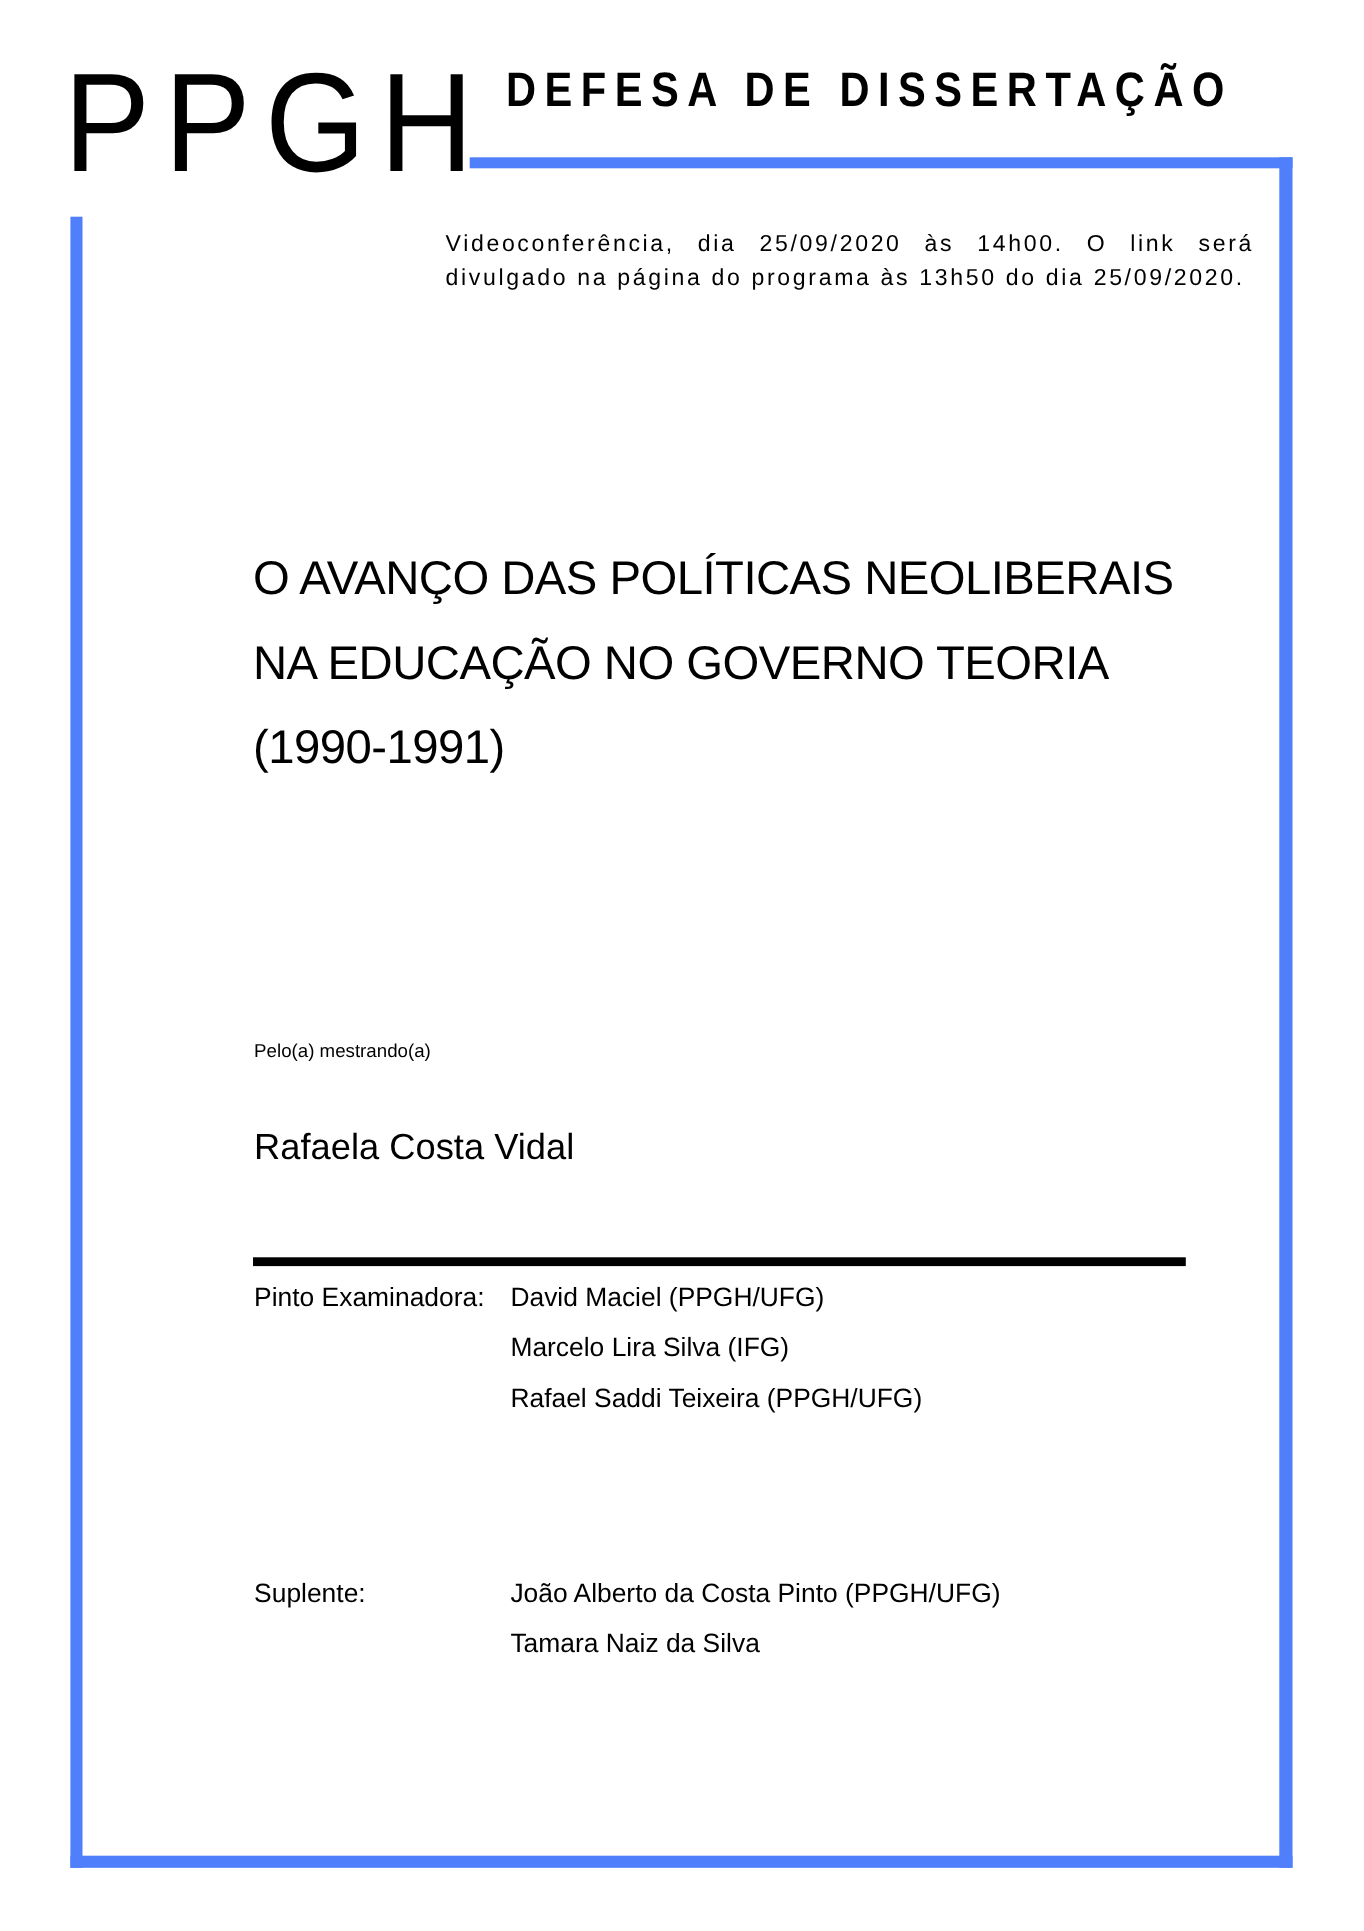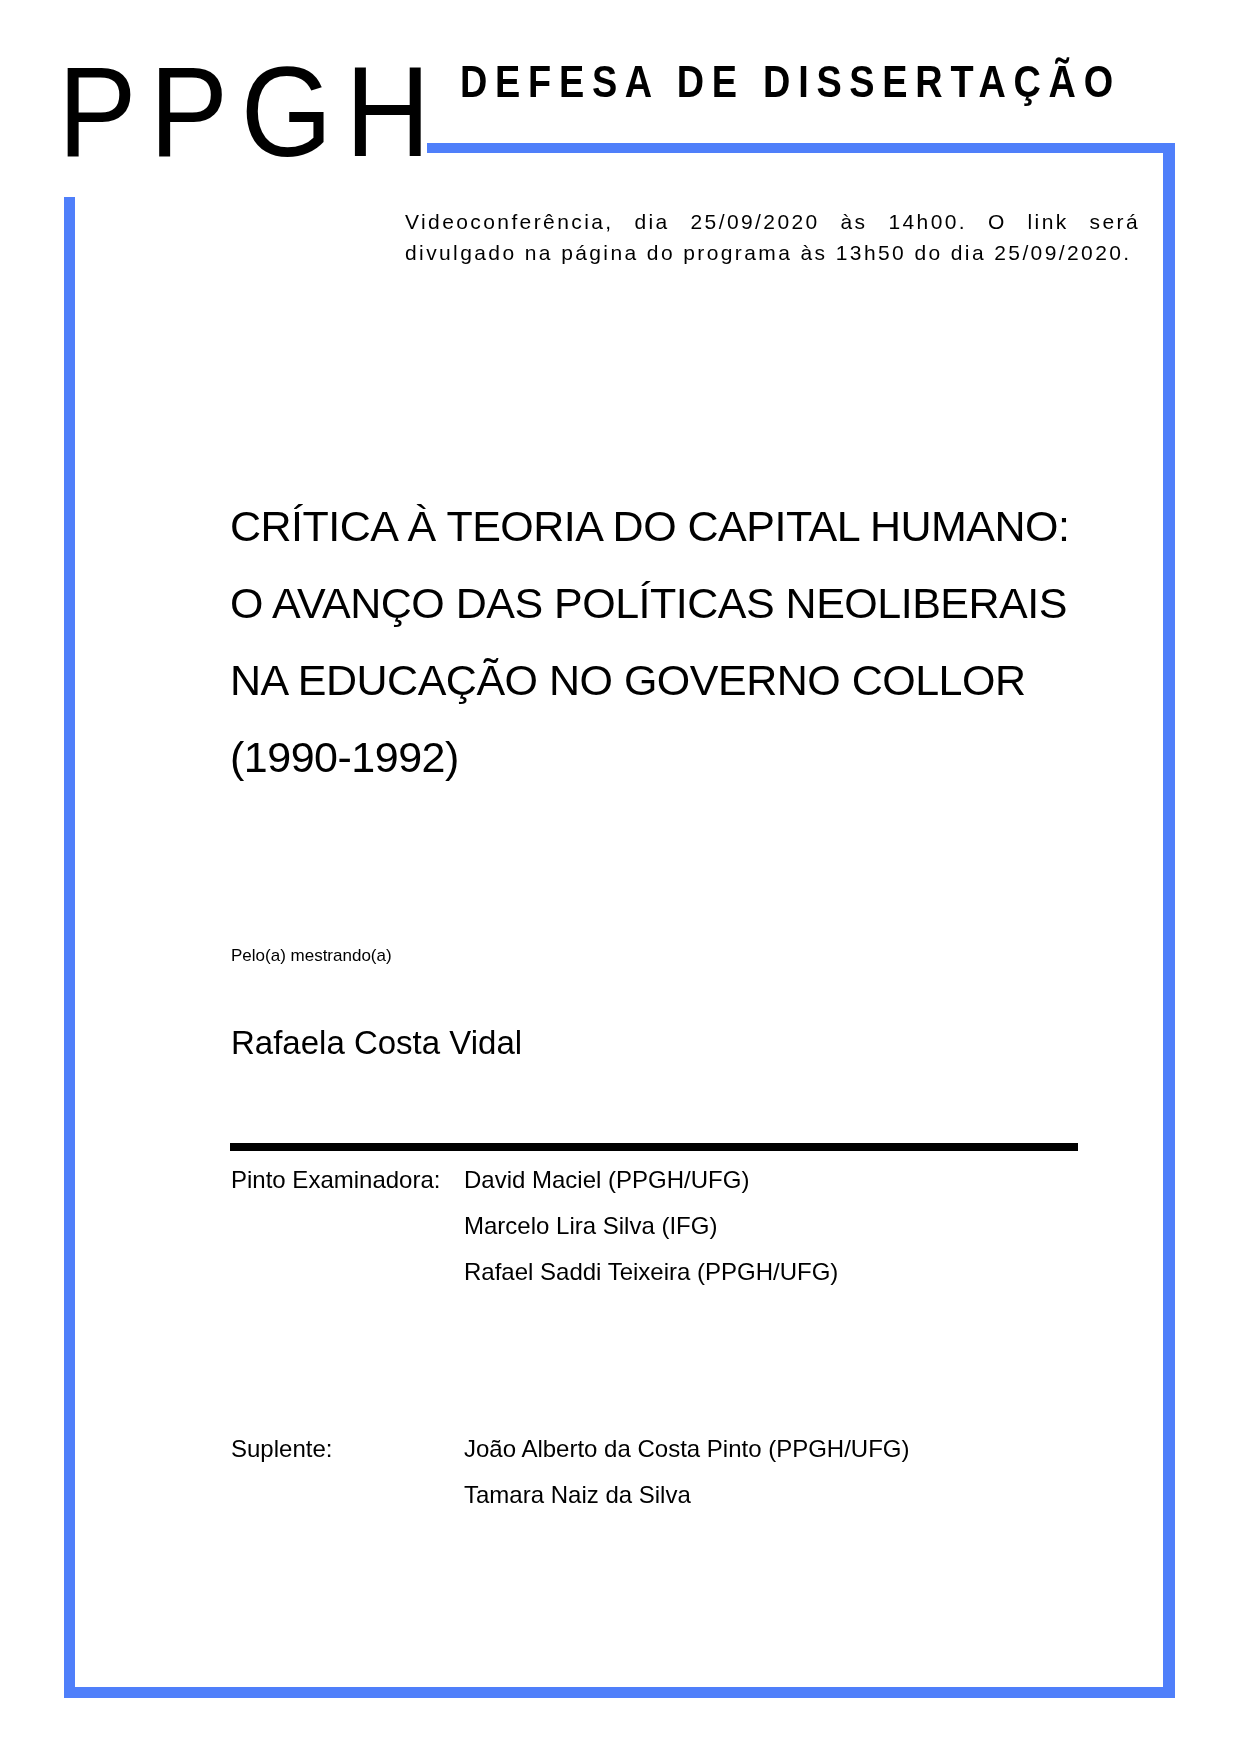--- a/index.html
+++ b/index.html
@@ -25,24 +25,23 @@
 <div class="abs heading">DEFESA DE DISSERTAÇÃO</div>
 
 <div class="bar" style="left:427px; top:143px; width:748px; height:10px;"></div>
 <div class="bar" style="left:1163px; top:143px; width:12px; height:1555px;"></div>
 <div class="bar" style="left:64px; top:1687px; width:1111px; height:11px;"></div>
 <div class="bar" style="left:64px; top:197px; width:11px; height:1501px;"></div>
 
 <div class="abs info">Videoconferência, dia 25/09/2020 às 14h00. O link será divulgado na página do programa às 13h50 do dia 25/09/2020.</div>
 
 <div class="abs title">
-  <div>CRÍTICA À TEORIA DO CAPITAL HUMANO:</div>
   <div>O AVANÇO DAS POLÍTICAS NEOLIBERAIS</div>
-  <div>NA EDUCAÇÃO NO GOVERNO COLLOR</div>
-  <div>(1990-1992)</div>
+  <div>NA EDUCAÇÃO NO GOVERNO TEORIA</div>
+  <div>(1990-1991)</div>
 </div>
 
 <div class="abs label-small">Pelo(a) mestrando(a)</div>
 <div class="abs name">Rafaela Costa Vidal</div>
 
 <div class="abs rule"></div>
 
 <div class="row col1" style="top:1166px;">Pinto Examinadora:</div>
 <div class="row col2" style="top:1166px;">David Maciel (PPGH/UFG)</div>
 <div class="row col2" style="top:1212px;">Marcelo Lira Silva (IFG)</div>

